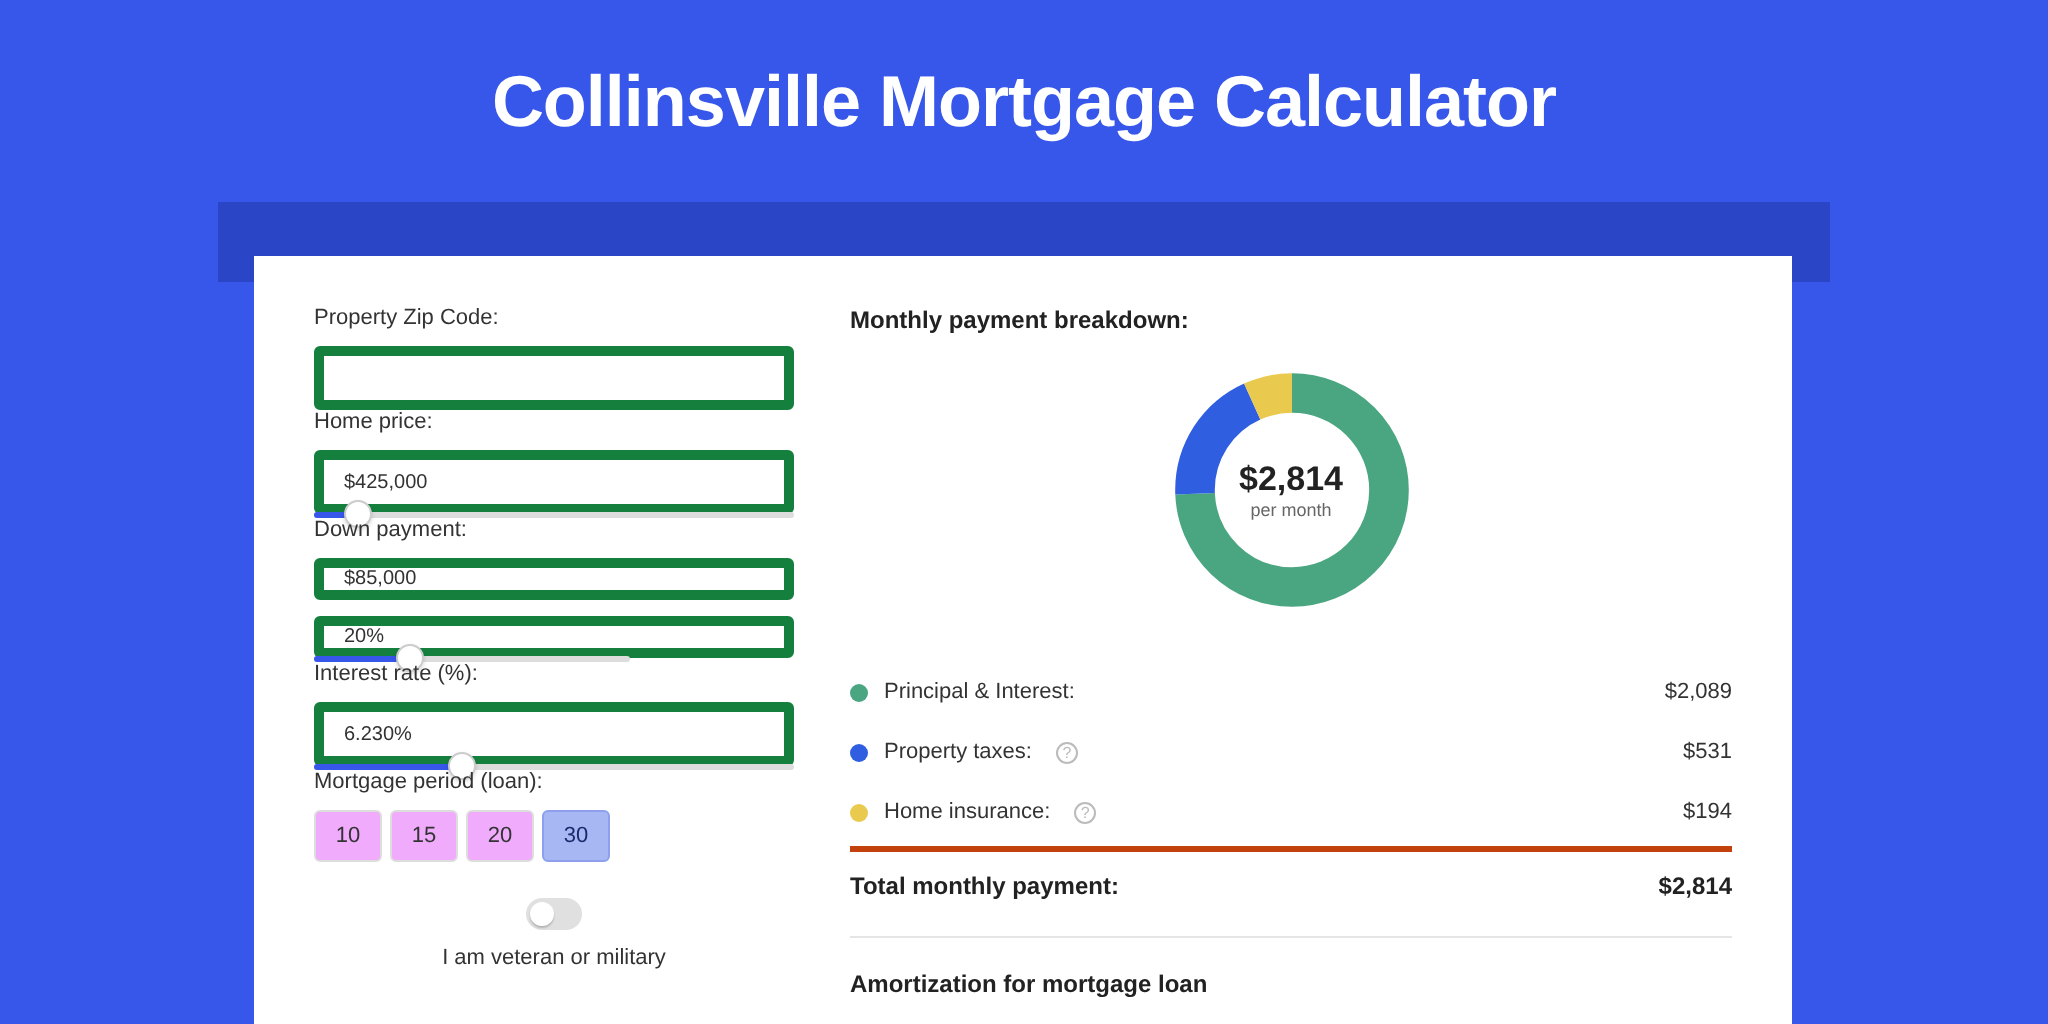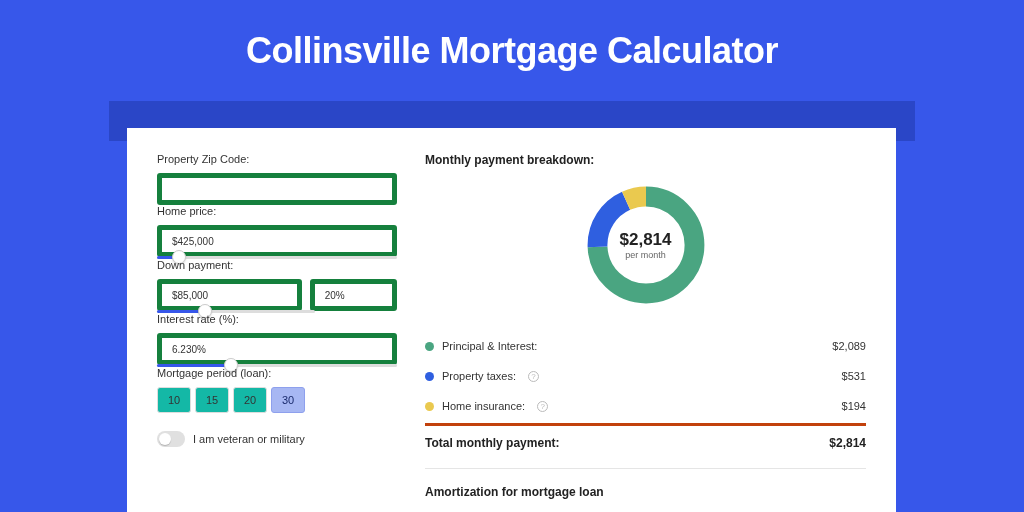--- a/index.html
+++ b/index.html
@@ -66,37 +66,37 @@
   .slider-thumb {
     position: absolute;
     width: 14px; height: 14px;
     background: #fff;
     border: 1px solid #ccc;
     border-radius: 50%;
     top: -6px;
     transform: translateX(-50%);
     box-shadow: 0 1px 2px rgba(0,0,0,0.15);
   }
-  .row { display: flex; gap: 8px; }
+  .row { display: flex; gap: 8px; flex-direction: column; }
   .period-buttons { display: flex; gap: 4px; }
   .period-btn {
     width: 34px; height: 26px;
     border: 1px solid #ddd;
-    background: #14b8a6;
+    background: #f0abfc;
     font-size: 11px;
     color: #333;
     border-radius: 3px;
     display: flex; align-items: center; justify-content: center;
   }
   .period-btn.active {
     background: #a7b7f3;
     border-color: #8ea0ed;
     color: #1a2a6d;
   }
-  .toggle-row { display: flex; align-items: center; gap: 8px; margin-top: 18px; }
+  .toggle-row { display: flex; align-items: center; gap: 8px; margin-top: 18px; flex-direction: column; }
   .toggle {
     width: 28px; height: 16px; background: #e0e0e0;
     border-radius: 8px; position: relative;
   }
   .toggle-knob {
     width: 12px; height: 12px; background: #fff; border-radius: 50%;
     position: absolute; top: 2px; left: 2px;
     box-shadow: 0 1px 1px rgba(0,0,0,0.2);
   }
   .section-title { font-size: 12px; font-weight: 700; color: #222; margin-bottom: 14px; }

